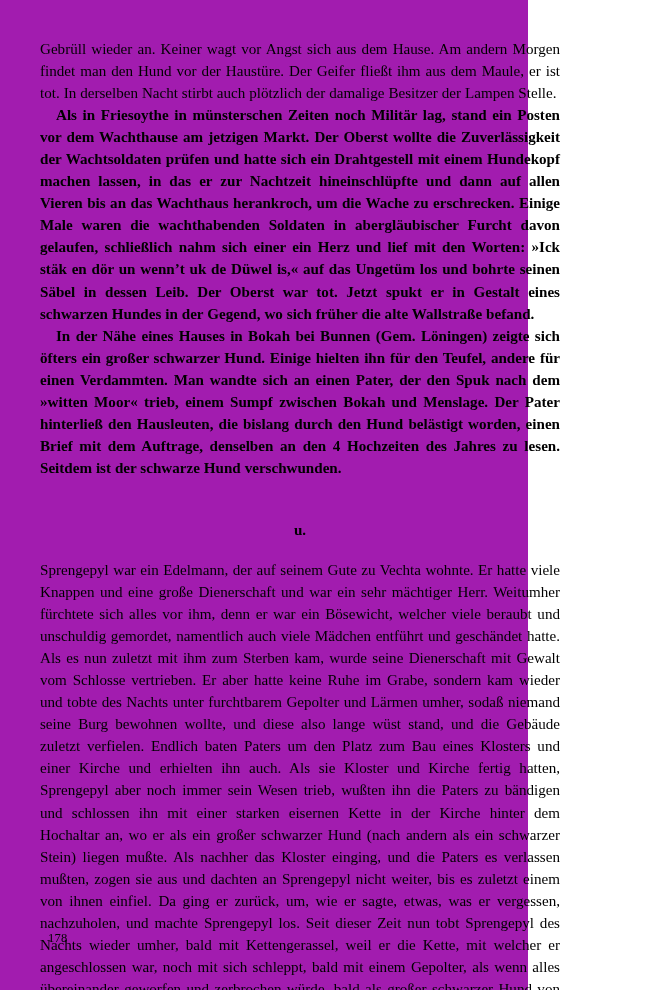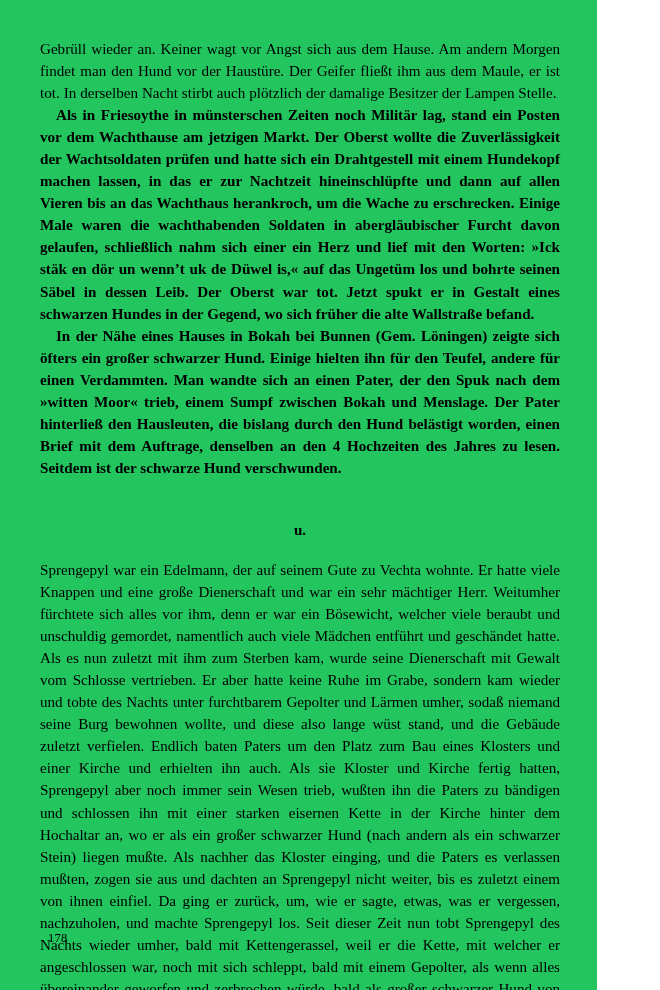--- a/index.html
+++ b/index.html
@@ -11,23 +11,23 @@
   body {
     width: 660px;
     height: 990px;
     overflow: hidden;
     font-family: "Liberation Serif", "DejaVu Serif", serif;
     color: #000000;
     -webkit-font-smoothing: antialiased;
   }
   .page {
     position: relative;
-    width: 597px;
+    width: 528px;
     height: 990px;
-    background: #22c55e;
+    background: #a21caf;
     box-sizing: border-box;
   }
   .text-column {
     position: absolute;
     left: 40px;
     top: 38px;
     width: 520px;
   }
   p.para {
     margin: 0;

